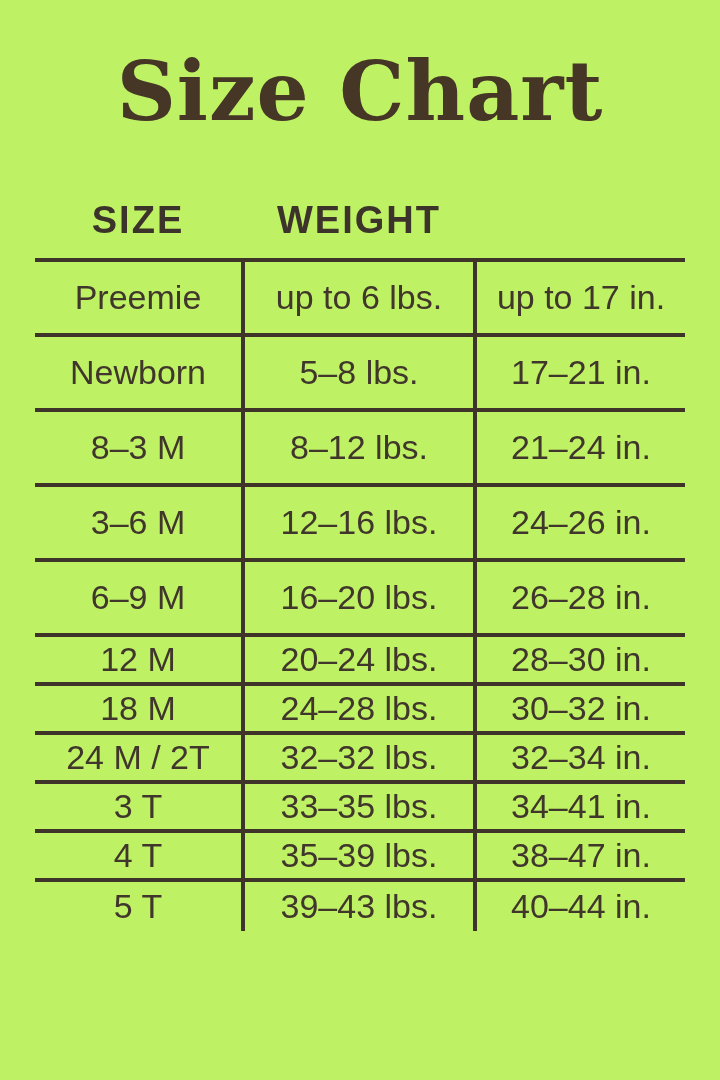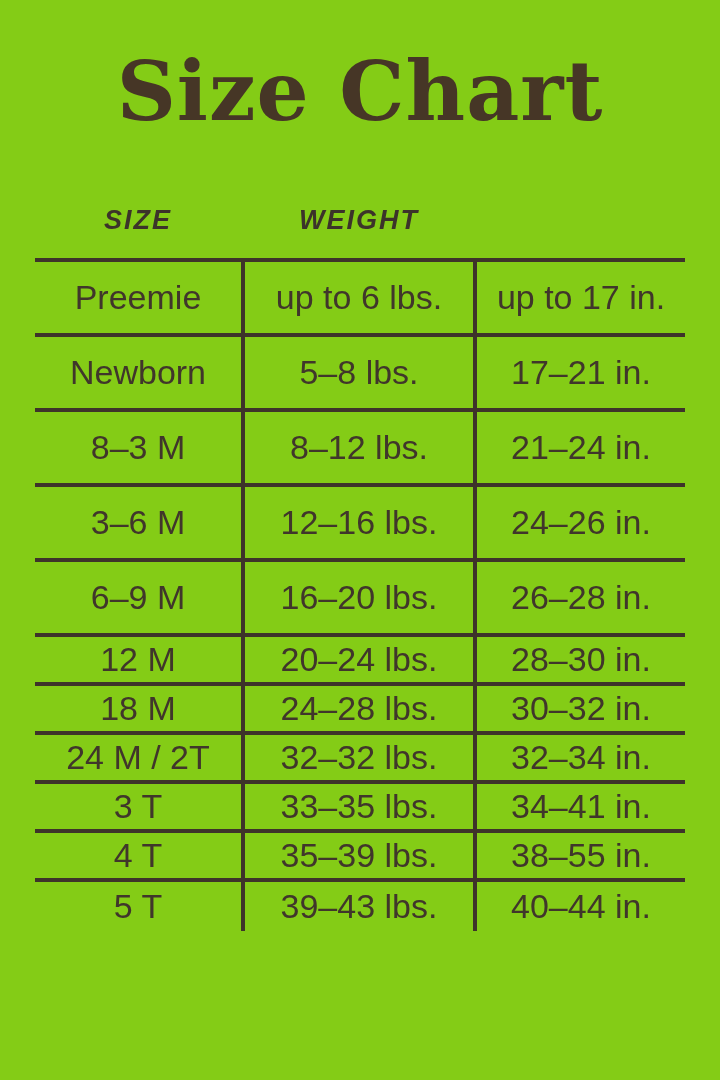--- a/index.html
+++ b/index.html
@@ -2,21 +2,21 @@
 <html><head>
 <meta charset="utf-8">
 <title>Size Chart</title>
 <style>
   * { box-sizing: border-box; margin: 0; padding: 0; }
   html, body { background: #f3ecdf; }
   .page {
     position: relative;
     width: 720px;
     height: 1080px;
-    background: #84cc16;
+    background: #bef264;
     font-family: "Liberation Sans", sans-serif;
     color: #40362b;
     overflow: hidden;
   }
   .title {
     position: absolute;
     top: 48px;
     left: 0;
     width: 720px;
     text-align: center;
@@ -34,24 +34,23 @@
     width: 650px;
     height: 76px;
     display: flex;
     align-items: center;
   }
   .hcell {
     display: flex;
     align-items: center;
     justify-content: center;
     font-weight: 700;
-    font-size: 27px;
+    font-size: 38px;
     letter-spacing: 2px;
     color: #3c332a;
-    font-style: italic;
   }
   .hcell.c1 { width: 206px; }
   .hcell.c2 { width: 236px; }
   .hcell.c3 { width: 208px; }
   .tbody {
     position: absolute;
     top: 258px;
     left: 35px;
     width: 650px;
     border-top: 4px solid #3e342a;
@@ -128,21 +127,21 @@
       <div class="cell c3">32–34 in.</div>
     </div>
     <div class="row">
       <div class="cell c1">3 T</div>
       <div class="cell c2">33–35 lbs.</div>
       <div class="cell c3">34–41 in.</div>
     </div>
     <div class="row">
       <div class="cell c1">4 T</div>
       <div class="cell c2">35–39 lbs.</div>
-      <div class="cell c3">38–55 in.</div>
+      <div class="cell c3">38–47 in.</div>
     </div>
     <div class="row">
       <div class="cell c1">5 T</div>
       <div class="cell c2">39–43 lbs.</div>
       <div class="cell c3">40–44 in.</div>
     </div>
   </div>
 
 </div>
 

